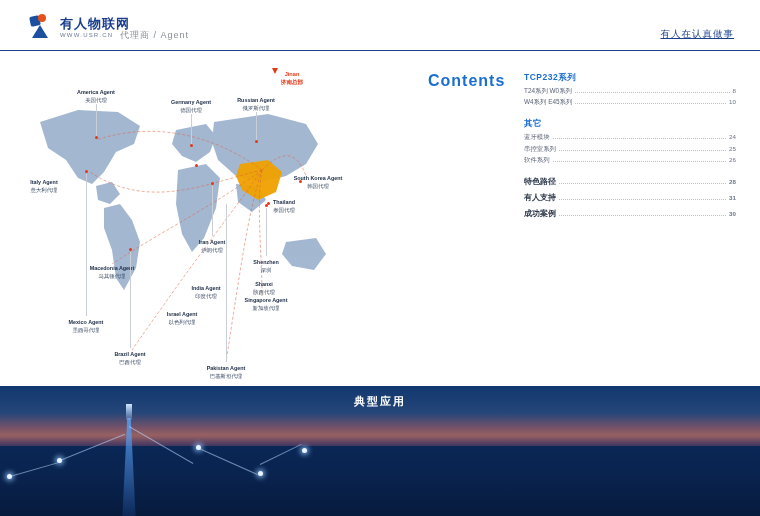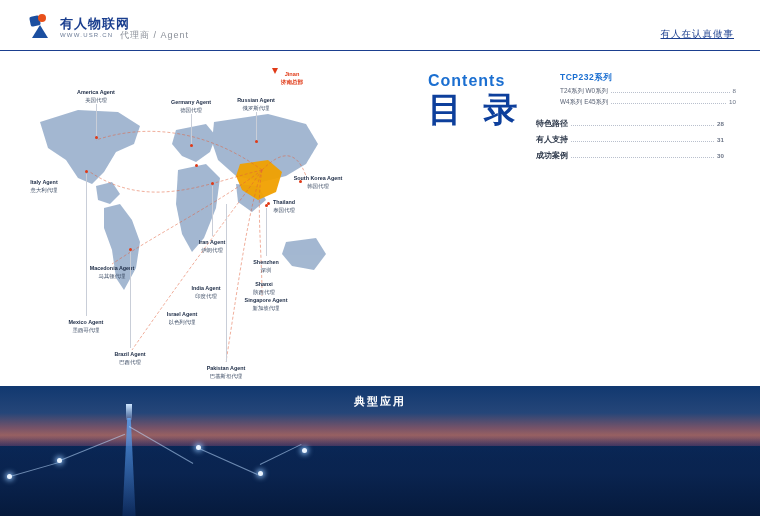--- a/index.html
+++ b/index.html
@@ -36,27 +36,27 @@
   .pin-line{position:absolute;width:1px;background:#c9ced8;}
   .jinan{position:absolute;font-size:5.6px;color:#e03a17;font-weight:bold;text-align:center;line-height:1.5;transform:translateX(-50%);}
   .jinan-mark{position:absolute;width:0;height:0;border-left:3.5px solid transparent;border-right:3.5px solid transparent;border-top:6px solid #e03a17;}
 
   
   .contents{position:absolute;left:428px;top:72px;width:306px;}
   .contents-en{font-size:16px;color:#1b6fd1;letter-spacing:1px;font-weight:bold;}
   .contents-cn{font-size:34px;color:#0d3f9c;font-weight:bold;letter-spacing:6px;margin-top:2px;line-height:1;}
 
   .toc{position:absolute;left:524px;top:72px;width:212px;}
-  .toc-group{margin-bottom:11px;margin-left:36px;}
+  .toc-group{margin-bottom:11px;}
   .toc-group-title{font-size:8.5px;color:#1b6fd1;font-weight:bold;letter-spacing:.5px;margin-bottom:3px;}
   .toc-row{display:flex;align-items:baseline;font-size:6.4px;color:#5a6375;margin:2.4px 0;}
   .toc-row .lbl{white-space:nowrap;}
   .toc-row .dots{flex:1;border-bottom:1px dotted #b9c0cd;margin:0 3px 1.5px 3px;height:1px;}
   .toc-row .pg{color:#6b7486;font-size:6.2px;}
-  .toc-plain .toc-row{font-size:8px;color:#2b3648;font-weight:bold;margin:5px 12px;}
+  .toc-plain .toc-row{font-size:8px;color:#2b3648;font-weight:bold;margin:5px 0;}
 
   
   .banner{position:absolute;left:0;top:386px;width:760px;height:130px;overflow:hidden;background:linear-gradient(180deg,#0a2f63 0%,#0a2a5c 35%,#071d44 100%);}
   .banner-sky{position:absolute;left:0;top:0;width:760px;height:60px;background:linear-gradient(180deg,#123a72 0%,#2a4a7d 45%,#8a5a6a 70%,#b06a63 82%,#5d3f68 100%);opacity:.85;}
   .banner-city{position:absolute;left:0;bottom:0;width:760px;height:78px;background:linear-gradient(180deg,rgba(8,32,72,0) 0%,#0a2450 45%,#061a3c 100%);}
   .banner-title{position:absolute;left:0;top:8px;width:760px;text-align:center;font-size:11px;color:#ffffff;font-weight:bold;letter-spacing:2px;}
   .tower{position:absolute;left:118px;top:32px;width:22px;height:98px;background:linear-gradient(180deg,rgba(90,160,240,.85),rgba(30,80,170,.25));clip-path:polygon(42% 0,58% 0,80% 100%,20% 100%);}
   .tower-top{position:absolute;left:126px;top:18px;width:6px;height:16px;background:linear-gradient(180deg,#cfe6ff,rgba(120,180,255,.2));}
   .node{position:absolute;width:5px;height:5px;border-radius:50%;background:#eaf4ff;box-shadow:0 0 5px 2px rgba(150,200,255,.75);}
   .netline{position:absolute;height:1px;background:rgba(190,220,255,.55);transform-origin:left center;}
@@ -199,41 +199,58 @@
 
     <div class="pin" style="left:130px;top:298px;">
       <span class="en">Brazil Agent</span><br><span class="cn">巴西代理</span>
     </div>
     <div class="pin-line" style="left:130px;top:200px;height:96px;"></div>
     <div class="pin-dot" style="left:129px;top:196px;"></div>
   </div>
 
   <div class="contents">
     <div class="contents-en">Contents</div>
-    <div class="contents-cn">目 录</div>
   </div>
 
   <div class="toc">
 
     <div class="toc-group">
       <div class="toc-group-title">TCP232系列</div>
       <div class="toc-row">
         <span class="lbl">T24系列 W0系列</span>
         <span class="dots"></span>
         <span class="pg">8</span>
       </div>
       <div class="toc-row">
         <span class="lbl">W4系列 E45系列</span>
         <span class="dots"></span>
         <span class="pg">10</span>
       </div>
     </div>
 
 
 
+    <div class="toc-group">
+      <div class="toc-group-title">其它</div>
+      <div class="toc-row">
+        <span class="lbl">蓝牙模块</span>
+        <span class="dots"></span>
+        <span class="pg">24</span>
+      </div>
+      <div class="toc-row">
+        <span class="lbl">串控室系列</span>
+        <span class="dots"></span>
+        <span class="pg">25</span>
+      </div>
+      <div class="toc-row">
+        <span class="lbl">软件系列</span>
+        <span class="dots"></span>
+        <span class="pg">26</span>
+      </div>
+    </div>
 
     <div class="toc-plain">
       <div class="toc-row">
         <span class="lbl">特色路径</span>
         <span class="dots"></span>
         <span class="pg">28</span>
       </div>
       <div class="toc-row">
         <span class="lbl">有人支持</span>
         <span class="dots"></span>

